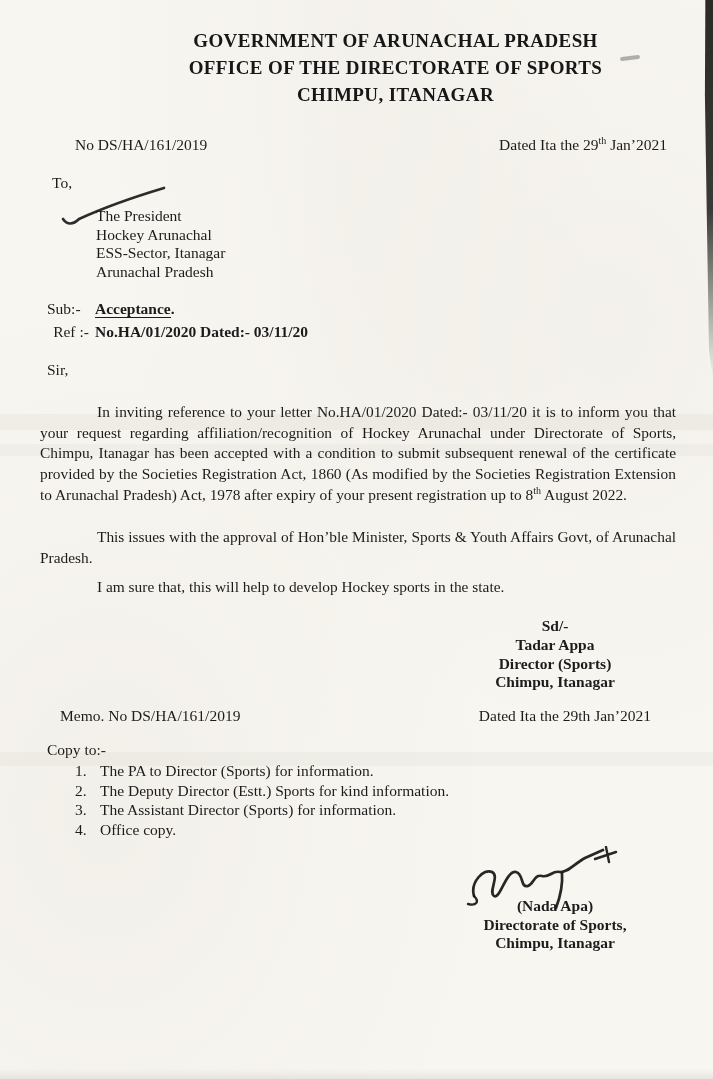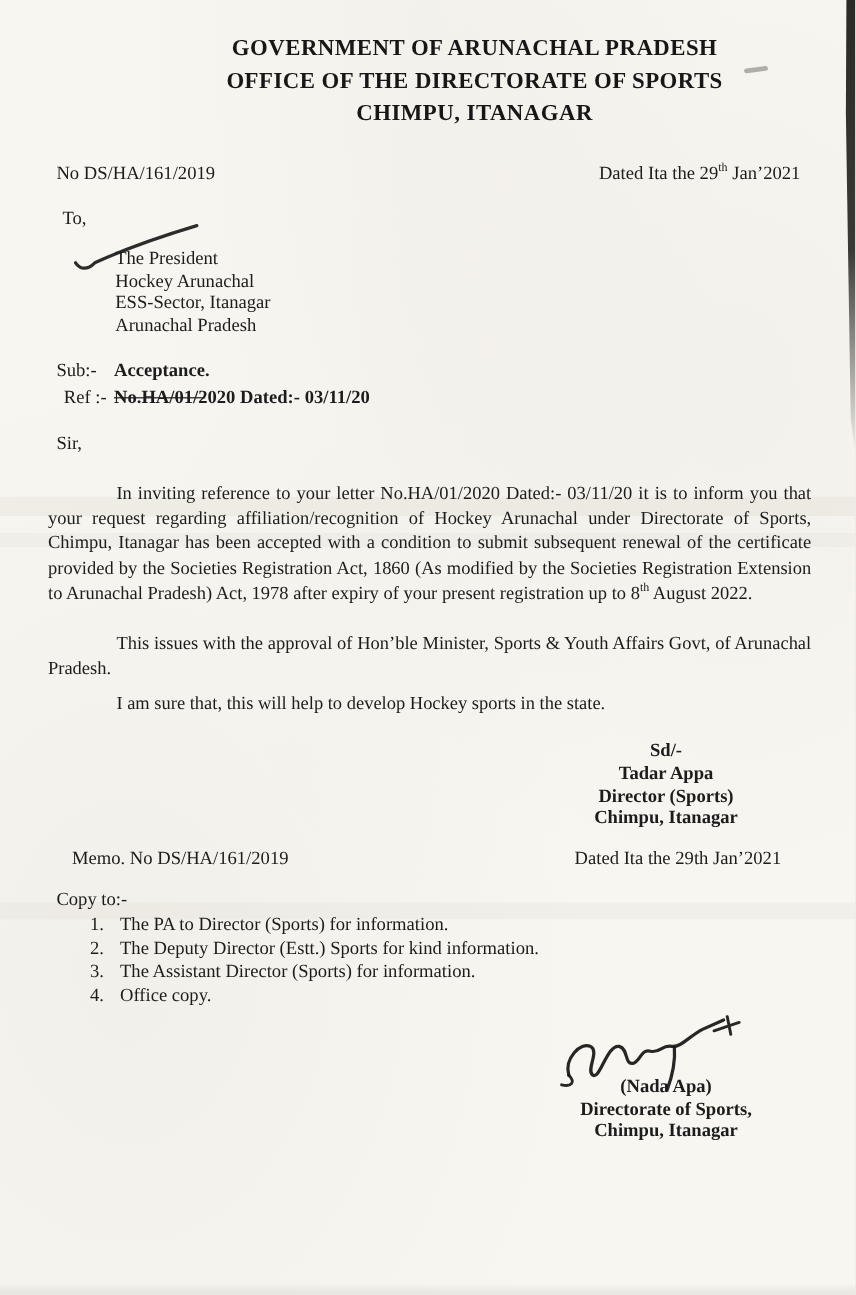--- a/index.html
+++ b/index.html
@@ -30,32 +30,32 @@
   }
   .streak{left:0;width:100%;background:rgba(175,168,152,0.10);}
   .s1{top:414px;height:16px;}
   .s2{top:444px;height:12px;opacity:.7;}
   .s3{top:752px;height:14px;opacity:.8;}
   
   .letterhead{top:27px;left:0;width:100%;text-align:center;
     font-weight:bold;font-size:19px;line-height:27px;letter-spacing:.4px;color:#171717;margin-left:39px;}
   
   .refline{top:136px;left:0;width:100%;box-sizing:border-box;
-    padding:0 46px 0 47px;display:flex;justify-content:space-between;
+    padding:0 46px 0 75px;display:flex;justify-content:space-between;
     font-size:15.5px;}
   sup{font-size:10px;vertical-align:super;line-height:0;}
   .to-label{top:174px;left:52px;font-size:15.5px;}
   .addr{top:207px;left:96px;font-size:15.5px;line-height:18.6px;}
   .tick{left:58px;top:184px;}
   
   .subrow{left:47px;display:flex;font-size:15.5px;}
   .sub{top:300px;}
   .refrow{top:323px;text-align:center;}
   .lbl{width:48px;flex:0 0 auto;}
-  .subval{font-weight:bold;border-bottom:1.6px solid #1c1c1c;padding-bottom:14px;margin-top:27px;}
+  .subval{font-weight:bold;border-bottom:1.6px solid #1c1c1c;padding-bottom:0;margin-top:27px;}
   .refval{font-weight:bold;}
   .sir{top:361px;left:47px;font-size:15.5px;}
   
   .para{left:24px;width:636px;font-size:15.4px;line-height:20.7px;
     text-align:justify;text-indent:57px;margin:16px;}
   .p1{top:386px;}
   .p2{top:511px;}
   .p3{top:561px;text-align:left;}
   
   .sigblock{left:462px;width:186px;text-align:center;font-weight:bold;

